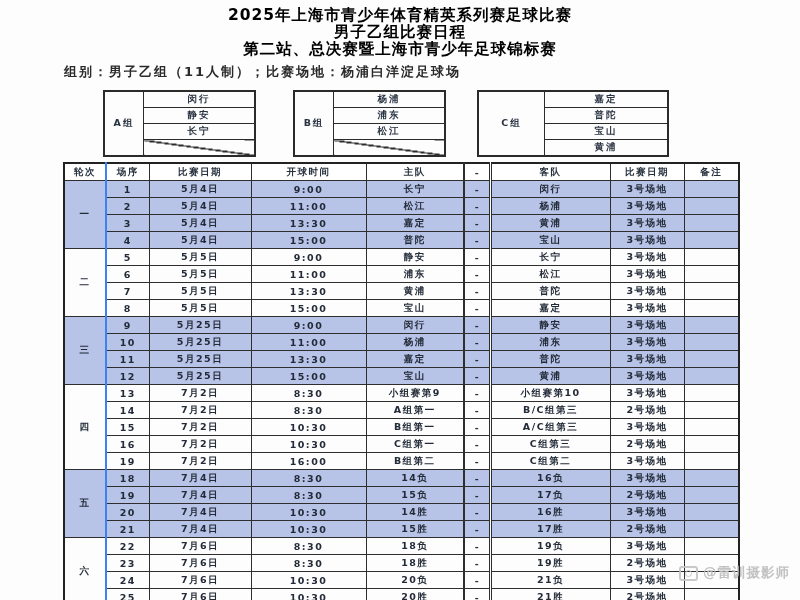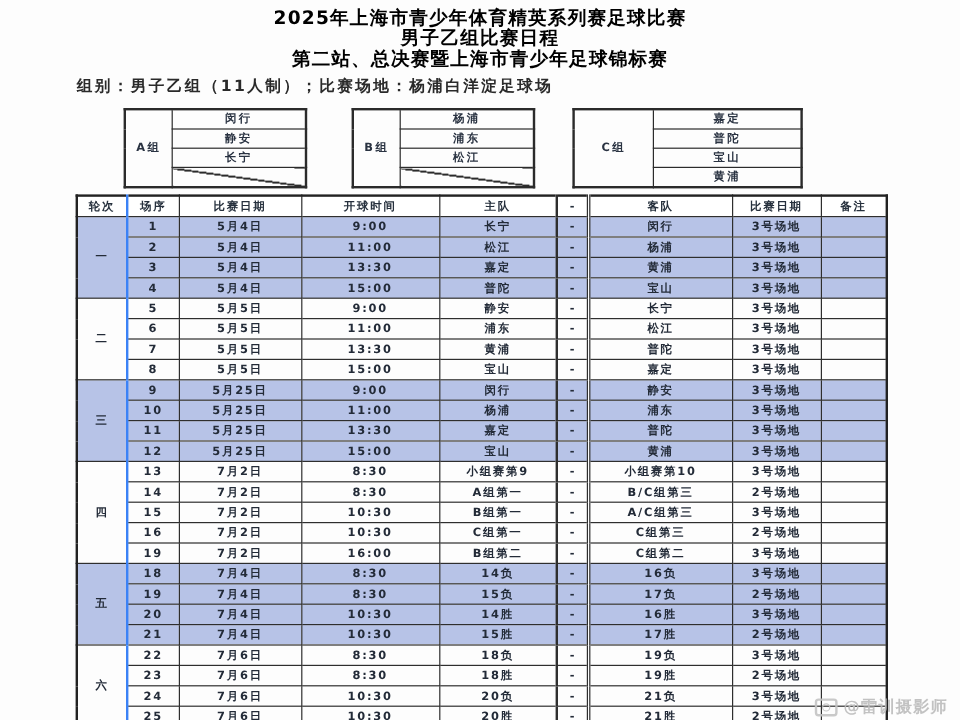--- a/index.html
+++ b/index.html
@@ -60,21 +60,21 @@
     overflow: hidden; white-space: nowrap;
   }
   .schedule thead th { background: #ffffff; font-weight: 600; color: #26303d; }
   .schedule .col-round { border-right: 2px solid #3b82f6; }
   .schedule .col-sep   { border-left: 2px solid #2e2e2e; letter-spacing: 0; }
   .schedule .col-away  { border-left: 3px double #2e2e2e; }
   tr.hl td { background: #b7c3e7; }
 
   
   .watermark {
-    position: absolute; right: 10px; bottom: 2px;
+    position: absolute; right: 10px; bottom: 18px;
     display: flex; align-items: center; gap: 5px;
     color: #bcbcbc; font-size: 13.5px; font-weight: bold;
     letter-spacing: 1px; opacity: 0.9; pointer-events: none; padding-left: 35px;
   }
   .cam-icon {
     display: inline-block; width: 15px; height: 11px;
     border: 2px solid #c4c4c4; border-radius: 3px; position: relative;
   }
   .cam-icon::after {
     content: ""; position: absolute; left: 4px; top: 2px;

